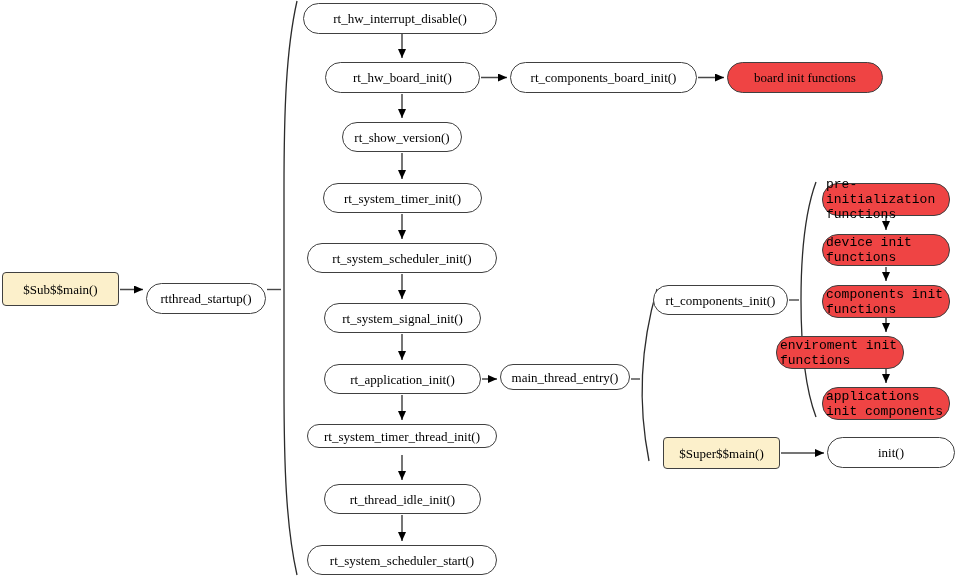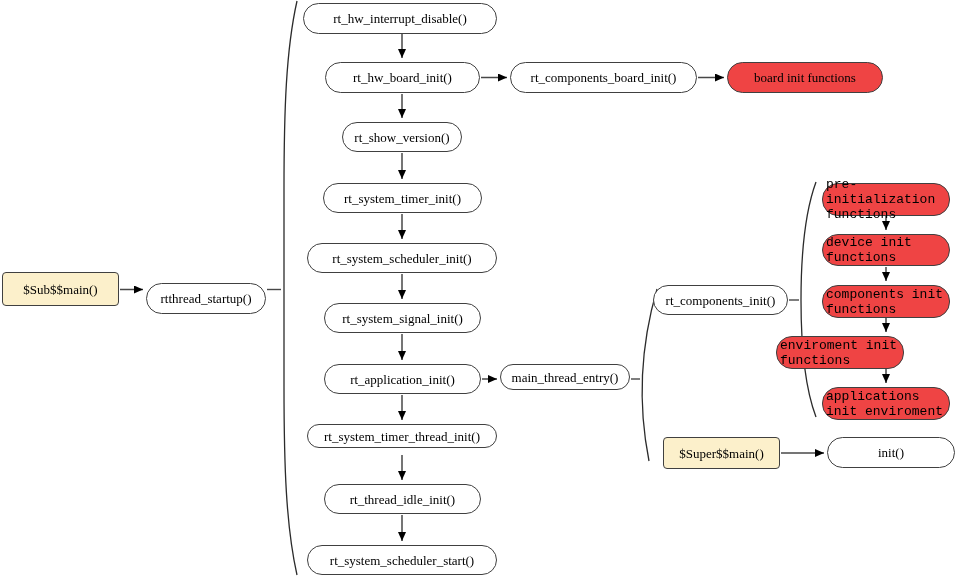--- a/index.html
+++ b/index.html
@@ -107,18 +107,18 @@
   <div class="node stadium" style="left:510px;top:62px;width:187px;height:31px">rt_components_board_init()</div>
   <div class="node blue" style="left:727px;top:62px;width:156px;height:31px">board init functions</div>
 
   <div class="node stadium" style="left:500px;top:364px;width:130px;height:26px">main_thread_entry()</div>
   <div class="node stadium" style="left:653px;top:285px;width:135px;height:30px">rt_components_init()</div>
 
   <div class="node blue wrap" style="left:822px;top:183px;width:128px;height:33px">pre-initialization functions</div>
   <div class="node blue wrap" style="left:822px;top:234px;width:128px;height:32px">device init functions</div>
   <div class="node blue wrap" style="left:822px;top:285px;width:128px;height:33px">components init functions</div>
   <div class="node blue wrap" style="left:776px;top:336px;width:128px;height:33px">enviroment init functions</div>
-  <div class="node blue wrap" style="left:822px;top:387px;width:128px;height:33px">applications init enviroment</div>
+  <div class="node blue wrap" style="left:822px;top:387px;width:128px;height:33px">applications init components</div>
 
   <div class="node yellow" style="left:663px;top:437px;width:117px;height:32px">$Super$$main()</div>
   <div class="node stadium" style="left:827px;top:437px;width:128px;height:31px">init()</div>
 
 </div>
 
 </body></html>

